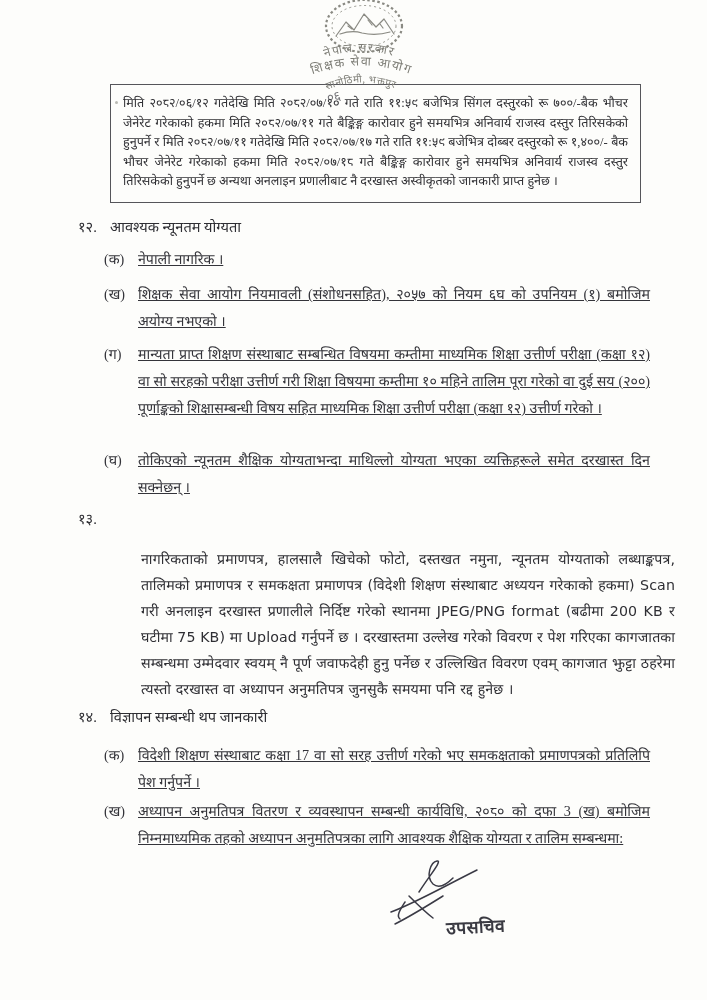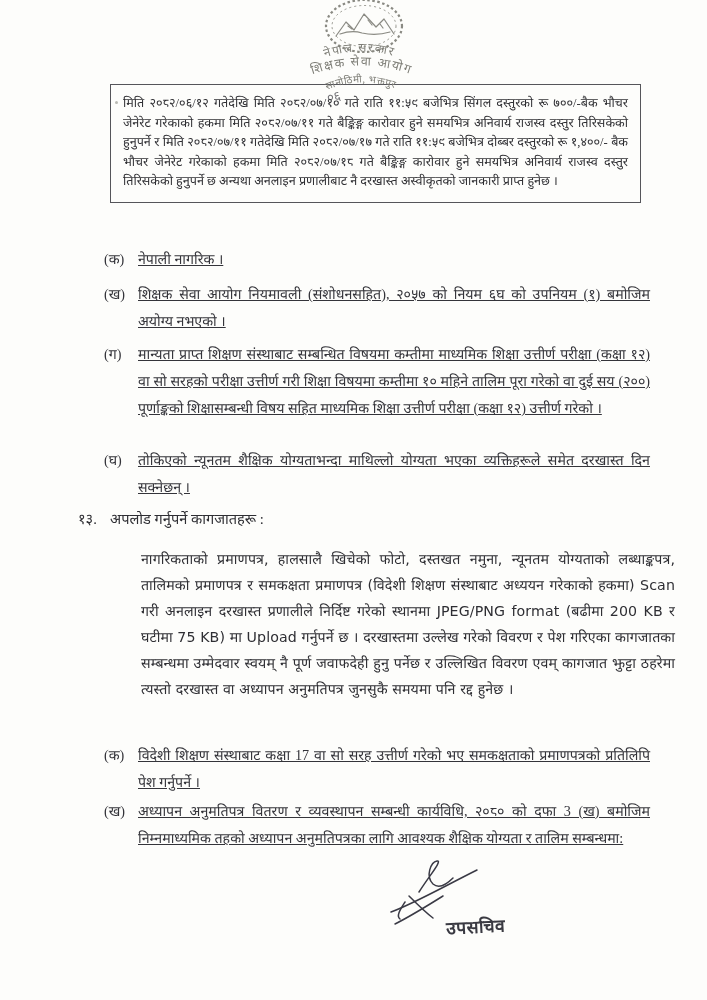--- a/index.html
+++ b/index.html
@@ -90,20 +90,24 @@
           <textPath href="#arc3" startOffset="6%">सानोठिमी, भक्तपुर</textPath>
         </text>
       </g>
     </svg>
   </div>
 
   <div class="notice-box">
     <span>मिति  २०८२/०६/१२ गतेदेखि मिति २०८२/०७/</span><span class="overprint"><span class="op-base">१०</span><span class="op-overlay">०६</span></span><span> गते राति ११:५९ बजेभित्र सिंगल दस्तुरको रू ७००/-बैक भौचर जेनेरेट गरेकाको हकमा मिति २०८२/०७/११ गते बैङ्किङ्ग कारोवार हुने समयभित्र अनिवार्य राजस्व दस्तुर तिरिसकेको हुनुपर्ने र मिति  २०८२/०७/११ गतेदेखि मिति २०८२/०७/१७ गते राति ११:५९ बजेभित्र दोब्बर दस्तुरको रू १,४००/- बैक भौचर जेनेरेट गरेकाको हकमा मिति २०८२/०७/१८ गते बैङ्किङ्ग कारोवार हुने समयभित्र अनिवार्य राजस्व दस्तुर तिरिसकेको हुनुपर्ने छ अन्यथा अनलाइन प्रणालीबाट नै दरखास्त अस्वीकृतको जानकारी प्राप्त हुनेछ ।</span>
   </div>
 
+  <div class="sec-heading" style="top:216px">
+    <span class="num">१२.</span>
+    <span>आवश्यक न्यूनतम योग्यता</span>
+  </div>
 
   <div class="item" style="top:246px">
     <span class="marker">(क)</span>
     <span class="txt">नेपाली नागरिक ।</span>
   </div>
 
   <div class="item" style="top:281px">
     <span class="marker">(ख)</span>
     <span class="txt">शिक्षक सेवा आयोग नियमावली (संशोधनसहित), २०५७ को नियम ६घ को उपनियम (१) बमोजिम अयोग्य नभएको ।</span>
   </div>
@@ -113,25 +117,28 @@
     <span class="txt">मान्यता प्राप्त शिक्षण संस्थाबाट सम्बन्धित विषयमा कम्तीमा माध्यमिक शिक्षा उत्तीर्ण परीक्षा (कक्षा १२) वा सो सरहको परीक्षा उत्तीर्ण गरी शिक्षा विषयमा कम्तीमा १० महिने तालिम पूरा गरेको वा दुई सय (२००) पूर्णाङ्कको शिक्षासम्बन्धी विषय सहित माध्यमिक शिक्षा उत्तीर्ण परीक्षा (कक्षा १२) उत्तीर्ण गरेको ।</span>
   </div>
 
   <div class="item" style="top:447px">
     <span class="marker">(घ)</span>
     <span class="txt">तोकिएको न्यूनतम शैक्षिक योग्यताभन्दा माथिल्लो योग्यता भएका व्यक्तिहरूले समेत दरखास्त दिन सक्नेछन् ।</span>
   </div>
 
   <div class="sec-heading" style="top:508px">
     <span class="num">१३.</span>
-    <span>अपलोड गर्नुपर्ने कागजातहरू :</span>
   </div>
 
   <div class="para" style="top:546px">नागरिकताको प्रमाणपत्र, हालसालै खिचेको फोटो, दस्तखत नमुना, न्यूनतम योग्यताको लब्धाङ्कपत्र, तालिमको प्रमाणपत्र र समकक्षता प्रमाणपत्र (विदेशी शिक्षण संस्थाबाट अध्ययन गरेकाको हकमा) Scan गरी अनलाइन दरखास्त प्रणालीले निर्दिष्ट गरेको स्थानमा JPEG/PNG format (बढीमा 200 KB र घटीमा 75 KB) मा Upload गर्नुपर्ने छ ।  दरखास्तमा उल्लेख गरेको विवरण र पेश गरिएका कागजातका सम्बन्धमा उम्मेदवार स्वयम् नै पूर्ण जवाफदेही हुनु पर्नेछ र उल्लिखित विवरण एवम् कागजात झुट्टा ठहरेमा त्यस्तो दरखास्त वा अध्यापन अनुमतिपत्र जुनसुकै समयमा पनि रद्द हुनेछ ।</div>
 
+  <div class="sec-heading" style="top:706px">
+    <span class="num">१४.</span>
+    <span>विज्ञापन सम्बन्धी थप जानकारी</span>
+  </div>
 
   <div class="item" style="top:742px">
     <span class="marker">(क)</span>
     <span class="txt">विदेशी शिक्षण संस्थाबाट कक्षा 17 वा सो सरह उत्तीर्ण गरेको भए समकक्षताको प्रमाणपत्रको प्रतिलिपि पेश गर्नुपर्ने  ।</span>
   </div>
 
   <div class="item" style="top:798px">
     <span class="marker">(ख)</span>
     <span class="txt">अध्यापन अनुमतिपत्र वितरण र व्यवस्थापन सम्बन्धी कार्यविधि, २०८० को दफा 3 (ख) बमोजिम निम्नमाध्यमिक तहको अध्यापन अनुमतिपत्रका लागि आवश्यक शैक्षिक योग्यता र तालिम सम्बन्धमा:</span>
   </div>

